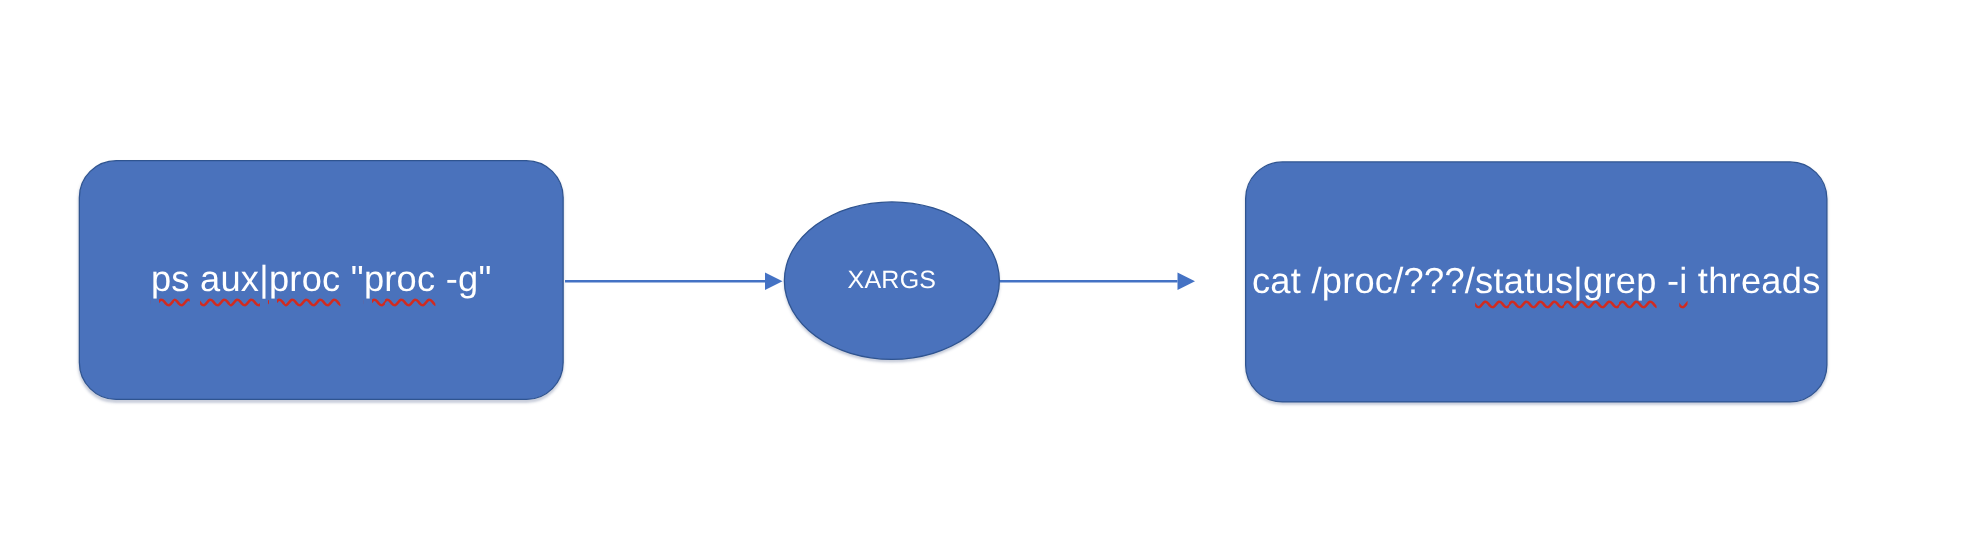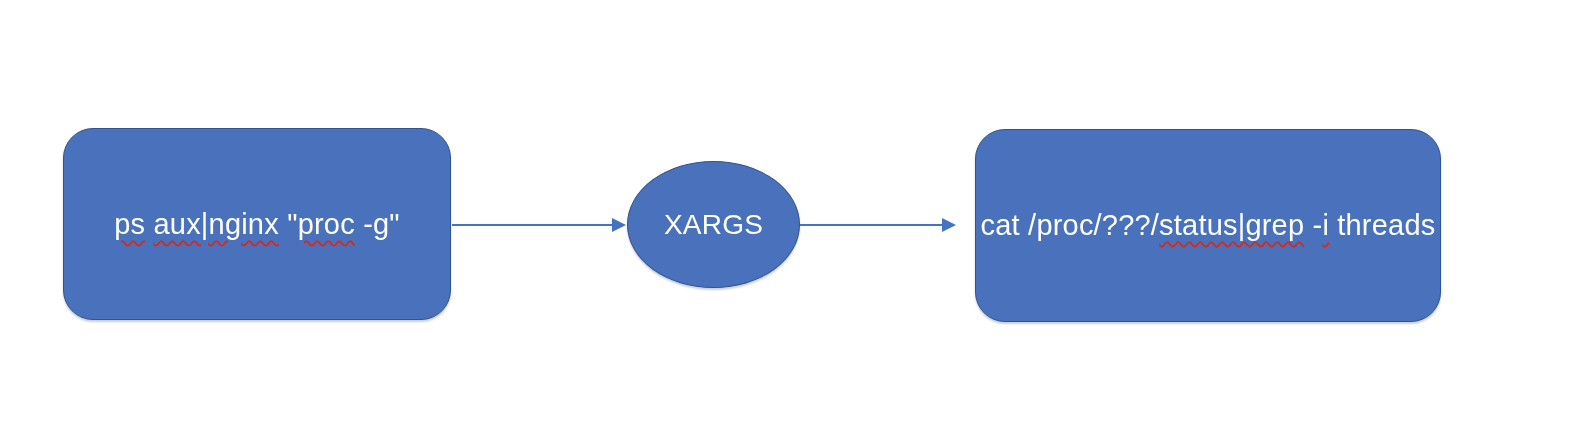--- a/index.html
+++ b/index.html
@@ -33,55 +33,55 @@
   }
   .label {
     margin: 0;
     color: #ffffff;
     font-size: 29px;
     letter-spacing: 0.2px;
     white-space: pre;
     text-align: center;
   }
   .ellipse .label {
-    font-size: 28px;
+    font-size: 20px;
   }
   .wavy {
     text-decoration-line: underline;
     text-decoration-style: wavy;
     text-decoration-color: #d02b20;
     text-decoration-thickness: 2px;
     text-underline-offset: 6px;
     margin-top: 20px;
   }
   .arrow {
     position: absolute;
     display: block;
   }
 </style>
 </head>
 <body>
 
 <div class="canvas">
 
   <div class="shape rect" style="left: 63px; top: 128px; width: 388px; height: 192px;">
-    <p class="label"><span class="wavy">ps</span><span> </span><span class="wavy">aux|nginx</span><span> "</span><span class="wavy">proc</span><span> -g"</span></p>
+    <p class="label"><span class="wavy">ps</span><span> </span><span class="wavy">aux|proc</span><span> "</span><span class="wavy">proc</span><span> -g"</span></p>
   </div>
 
   <svg class="arrow" style="left: 451px; top: 213px;" width="176" height="24">
     <line x1="1" y1="12" x2="161" y2="12" stroke="#4472c4" stroke-width="2"></line>
     <polygon points="161,5 175,12 161,19" fill="#4472c4"></polygon>
   </svg>
 
   <div class="shape ellipse" style="left: 627px; top: 161px; width: 173px; height: 127px;">
     <p class="label">XARGS</p>
   </div>
 
   <svg class="arrow" style="left: 799px; top: 213px;" width="158" height="24">
     <line x1="1" y1="12" x2="143" y2="12" stroke="#4472c4" stroke-width="2"></line>
     <polygon points="143,5 157,12 143,19" fill="#4472c4"></polygon>
   </svg>
 
-  <div class="shape rect" style="left: 975px; top: 129px; width: 466px; height: 193px;">
+  <div class="shape rect" style="left: 996px; top: 129px; width: 466px; height: 193px;">
     <p class="label"><span>cat /proc/???/</span><span class="wavy">status|grep</span><span> -</span><span class="wavy">i</span><span> threads</span></p>
   </div>
 
 </div>
 
 </body></html>

